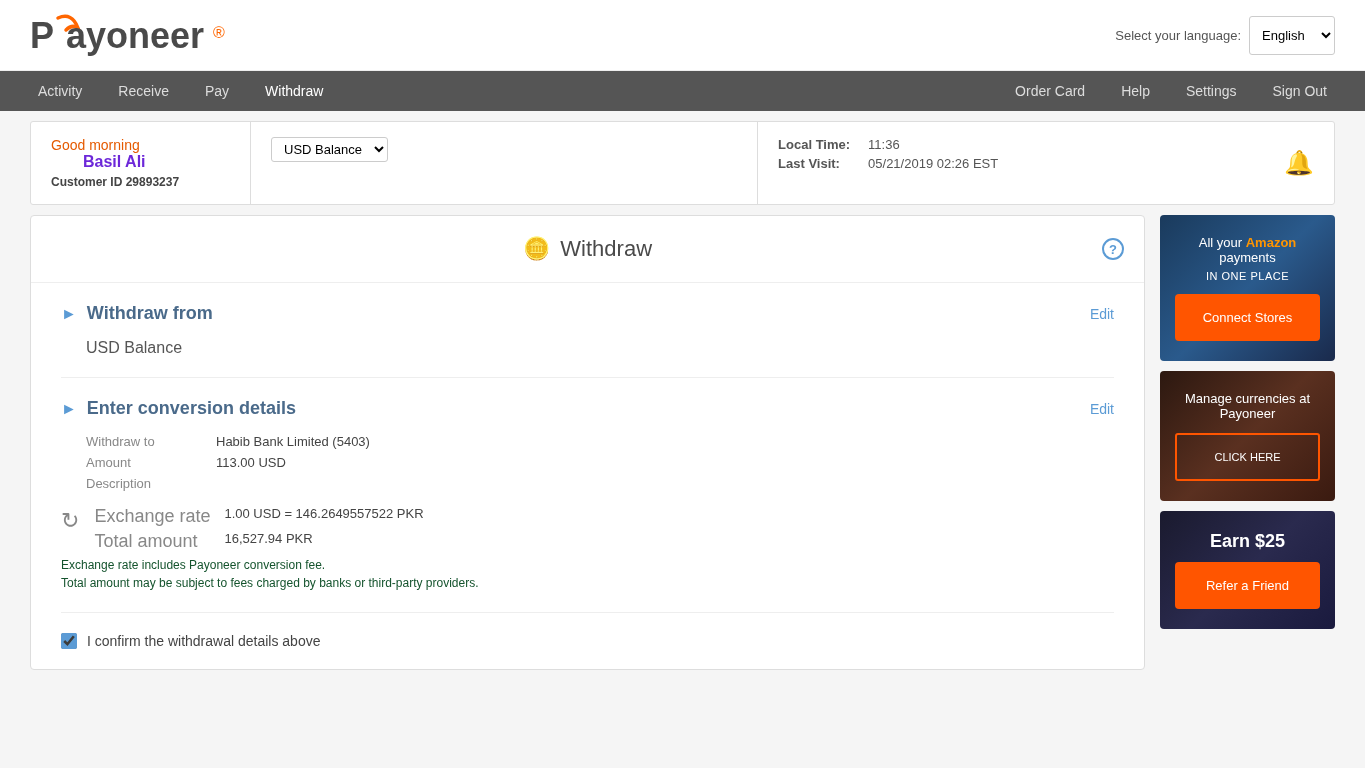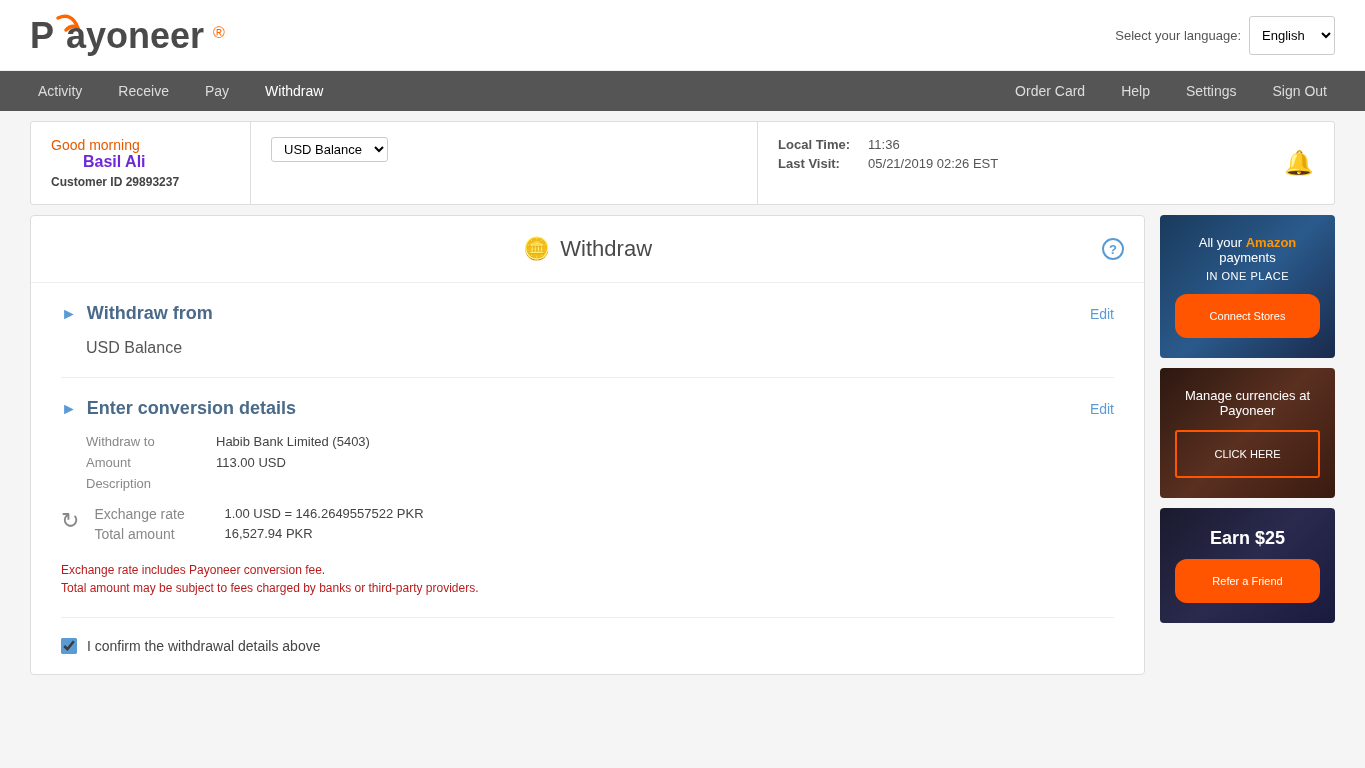--- a/index.html
+++ b/index.html
@@ -212,31 +212,30 @@
       margin-top: 2px;
     }
     .exchange-details {}
     .exchange-row {
       display: flex;
       margin-bottom: 4px;
     }
     .exchange-label {
       color: #888;
       min-width: 130px;
-      font-size: 14px;
+      font-size: 18px;
     }
     .exchange-value {
       color: #444;
       font-size: 13px;
     }
 
     .note-text {
       font-size: 12px;
-      color: #b91c1c;
-      margin-top: 15px;
+      color: #14532d;
       line-height: 1.5;
     }
 
     .confirm-row {
       display: flex;
       align-items: center;
       gap: 10px;
       padding: 20px 0;
     }
     .confirm-checkbox {
@@ -270,22 +269,22 @@
       color: #fff;
     }
     .ad-amazon .ad-title { font-size: 13px; margin-bottom: 5px; }
     .ad-amazon .ad-title strong { color: #ff9500; }
     .ad-amazon .ad-subtitle { font-size: 11px; font-weight: normal; letter-spacing: 0.5px; margin-bottom: 12px; }
     .btn-orange {
       background: #ff5500;
       color: #fff;
       border: none;
       padding: 16px 12px;
-      border-radius: 12px;
-      font-size: 11px;
+      border-radius: 4px;
+      font-size: 13px;
       cursor: pointer;
       width: 100%;
     }
 
     .ad-currencies {
       background: linear-gradient(135deg, #2c1810 0%, #5a3020 50%, #3a1a10 100%);
       padding: 20px 15px;
       text-align: center;
       color: #fff;
     }

